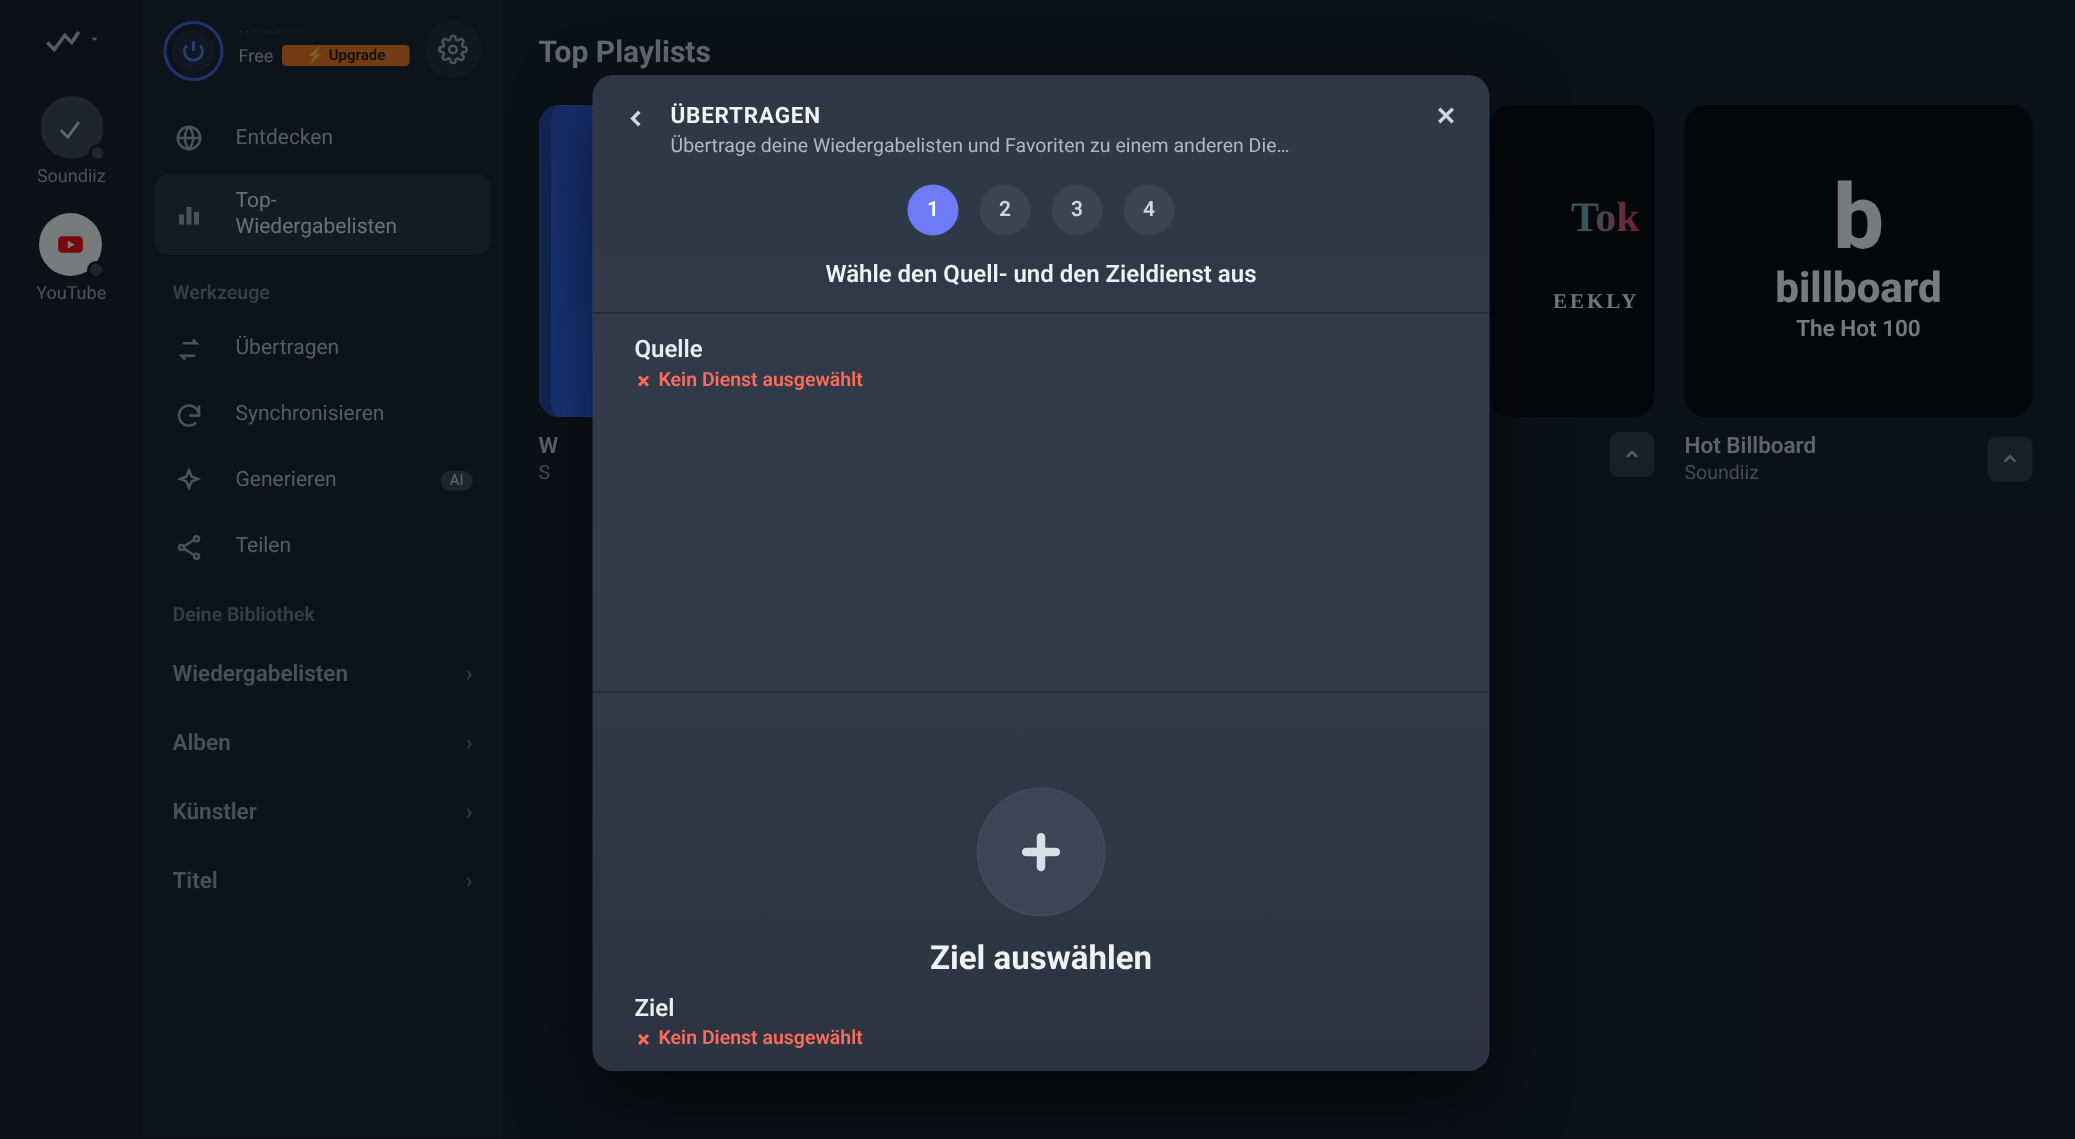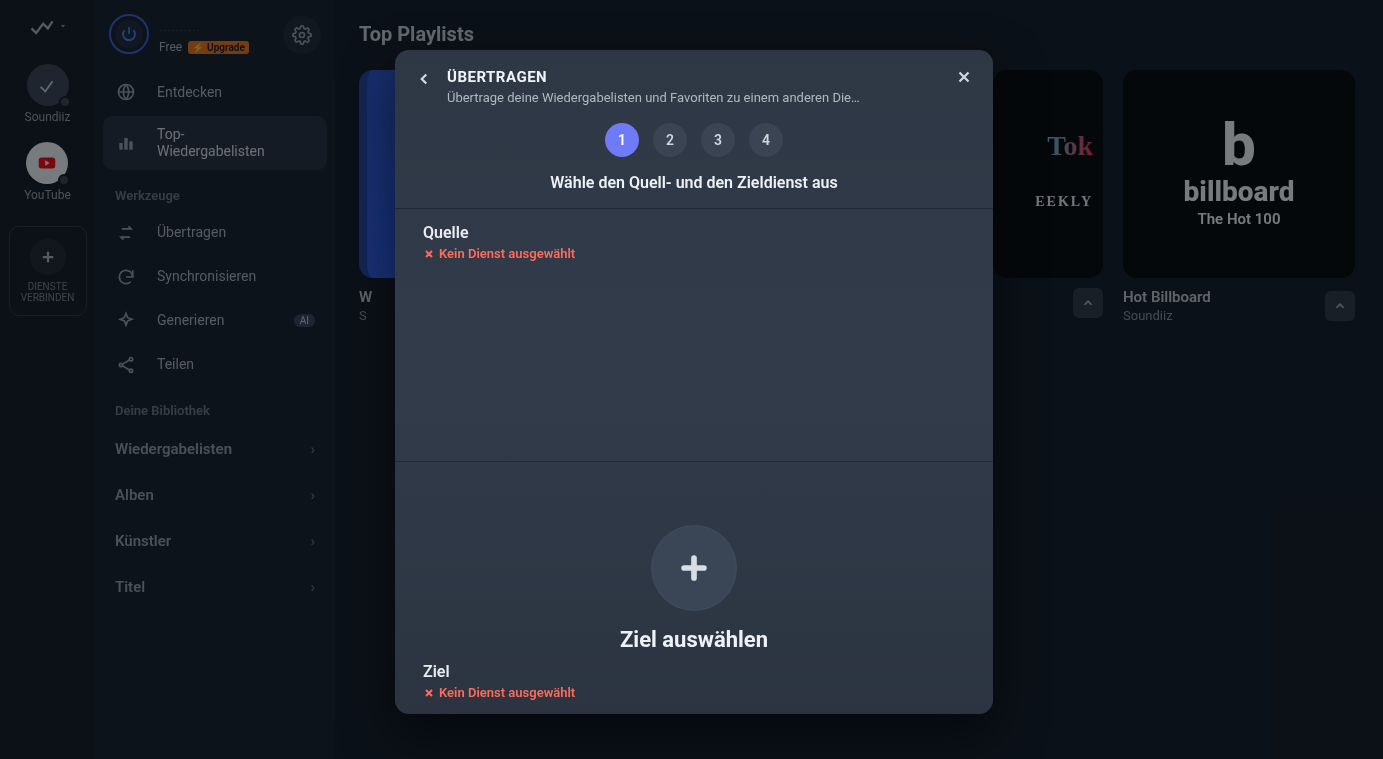--- a/index.html
+++ b/index.html
@@ -77,37 +77,37 @@
   .sidebar {
     width: 240px;
     background: #131a22;
     padding: 10px 8px;
     display: flex;
     flex-direction: column;
     gap: 4px;
     position: relative;
   }
   .sidebar-top {
-    display: flex; align-items: flex-end; gap: 10px;
+    display: flex; align-items: flex-start; gap: 10px;
     padding: 4px 6px 14px 6px;
   }
   .account-avatar {
     width: 40px; height: 40px; border-radius: 50%;
     background: radial-gradient(circle at center, #1b2431 55%, transparent 56%);
     display: flex; align-items: center; justify-content: center;
     border: 2px solid #3b5bdb;
     color: #3b82f6;
   }
   .account-labels { display: flex; flex-direction: column; gap: 2px; flex: 1; }
   .account-name { font-size: 12px; color: #3a4250; letter-spacing: 1px; }
   .account-plan { display: flex; align-items: center; gap: 6px; }
   .plan-text { font-size: 12px; color: #aeb8c4; }
   .upgrade-badge {
     background: #f97316; color: #111; font-size: 10px; font-weight: 600;
-    padding: 1px 4px; border-radius: 3px; cursor: pointer;
+    padding: 1px 16px; border-radius: 3px; cursor: pointer;
   }
   .gear-btn {
     width: 38px; height: 38px; border-radius: 50%;
     background: #1d2530; display: flex; align-items: center; justify-content: center;
     cursor: pointer; color: #9aa4b2;
   }
 
   .nav-section-label {
     color: #6c7887; font-size: 13px; font-weight: 600;
     padding: 14px 12px 6px;
@@ -288,29 +288,20 @@
       <div class="rail-avatar youtube">
         <svg width="22" height="22" viewBox="0 0 24 24" fill="currentColor">
             <rect x="3" y="6" width="18" height="12" rx="3"></rect>
             <path d="M10 9v6l5-3z" fill="#fff"></path>
           </svg>
         <span class="dot"></span>
       </div>
       <span>YouTube</span>
     </div>
 
-    <div class="rail-add">
-      <div class="plus-circle">
-        <svg width="18" height="18" viewBox="0 0 24 24" stroke="currentColor" stroke-width="3" fill="none">
-            <path d="M12 5v14M5 12h14"></path>
-          </svg>
-      </div>
-      <span style="white-space:pre-line;">DIENSTE
-VERBINDEN</span>
-    </div>
   </div>
 
   <div class="sidebar">
     <div class="sidebar-top">
       <div class="account-avatar">
         <svg width="18" height="18" viewBox="0 0 24 24" fill="none" stroke="currentColor" stroke-width="2.5">
             <path d="M12 3v9"></path>
             <path d="M6 7a8 8 0 1 0 12 0"></path>
           </svg>
       </div>

